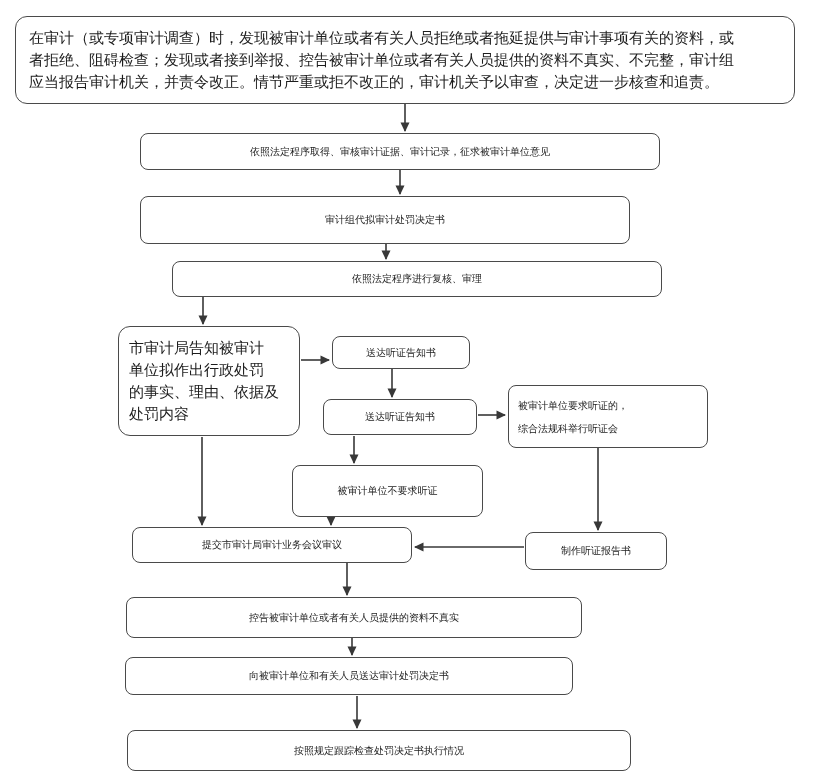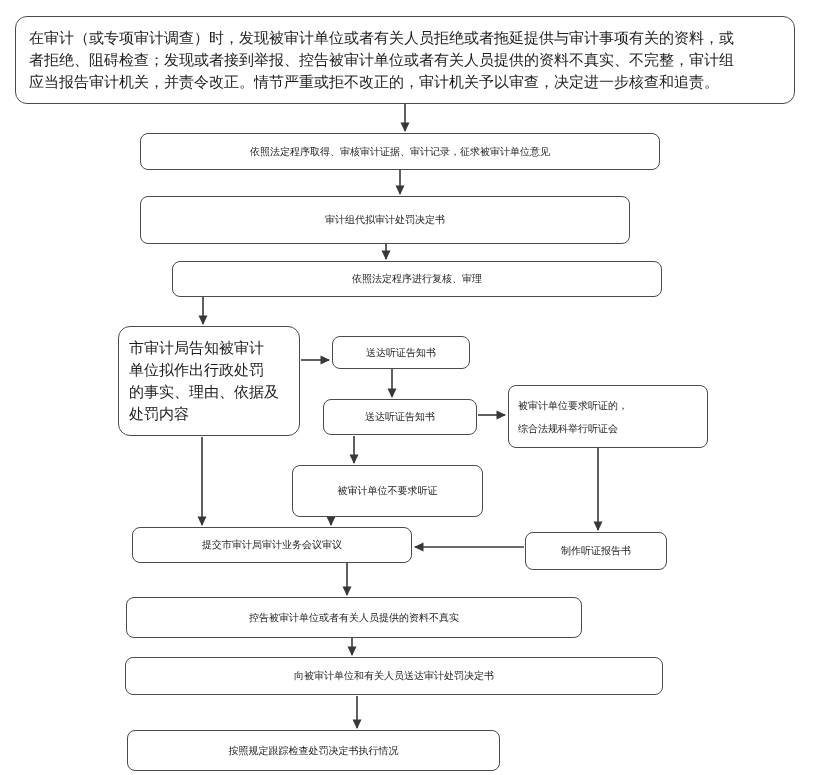--- a/index.html
+++ b/index.html
@@ -81,17 +81,17 @@
 综合法规科举行听证会</div>
 
   <div class="node" style="left:292px; top:465px; width:191px; height:52px;">被审计单位不要求听证</div>
 
   <div class="node" style="left:525px; top:532px; width:142px; height:38px;">制作听证报告书</div>
 
   <div class="node" style="left:132px; top:527px; width:280px; height:36px;">提交市审计局审计业务会议审议</div>
 
   <div class="node" style="left:126px; top:597px; width:456px; height:41px;">控告被审计单位或者有关人员提供的资料不真实</div>
 
-  <div class="node" style="left:125px; top:657px; width:538px; height:38px;">向被审计单位和有关人员送达审计处罚决定书</div>
+  <div class="node" style="left:125px; top:657px; width:448px; height:38px;">向被审计单位和有关人员送达审计处罚决定书</div>
 
-  <div class="node" style="left:127px; top:730px; width:373px; height:41px;">按照规定跟踪检查处罚决定书执行情况</div>
+  <div class="node" style="left:127px; top:730px; width:504px; height:41px;">按照规定跟踪检查处罚决定书执行情况</div>
 
 </div>
 
 </body></html>

